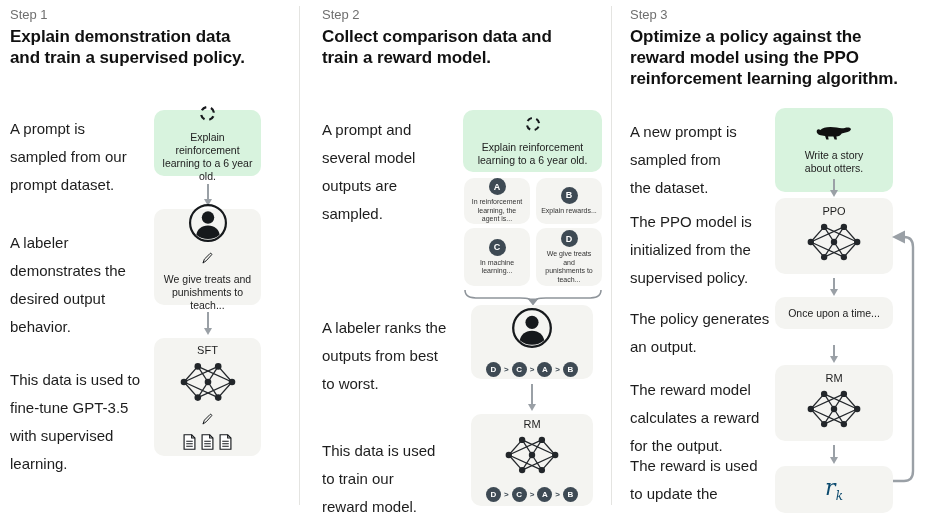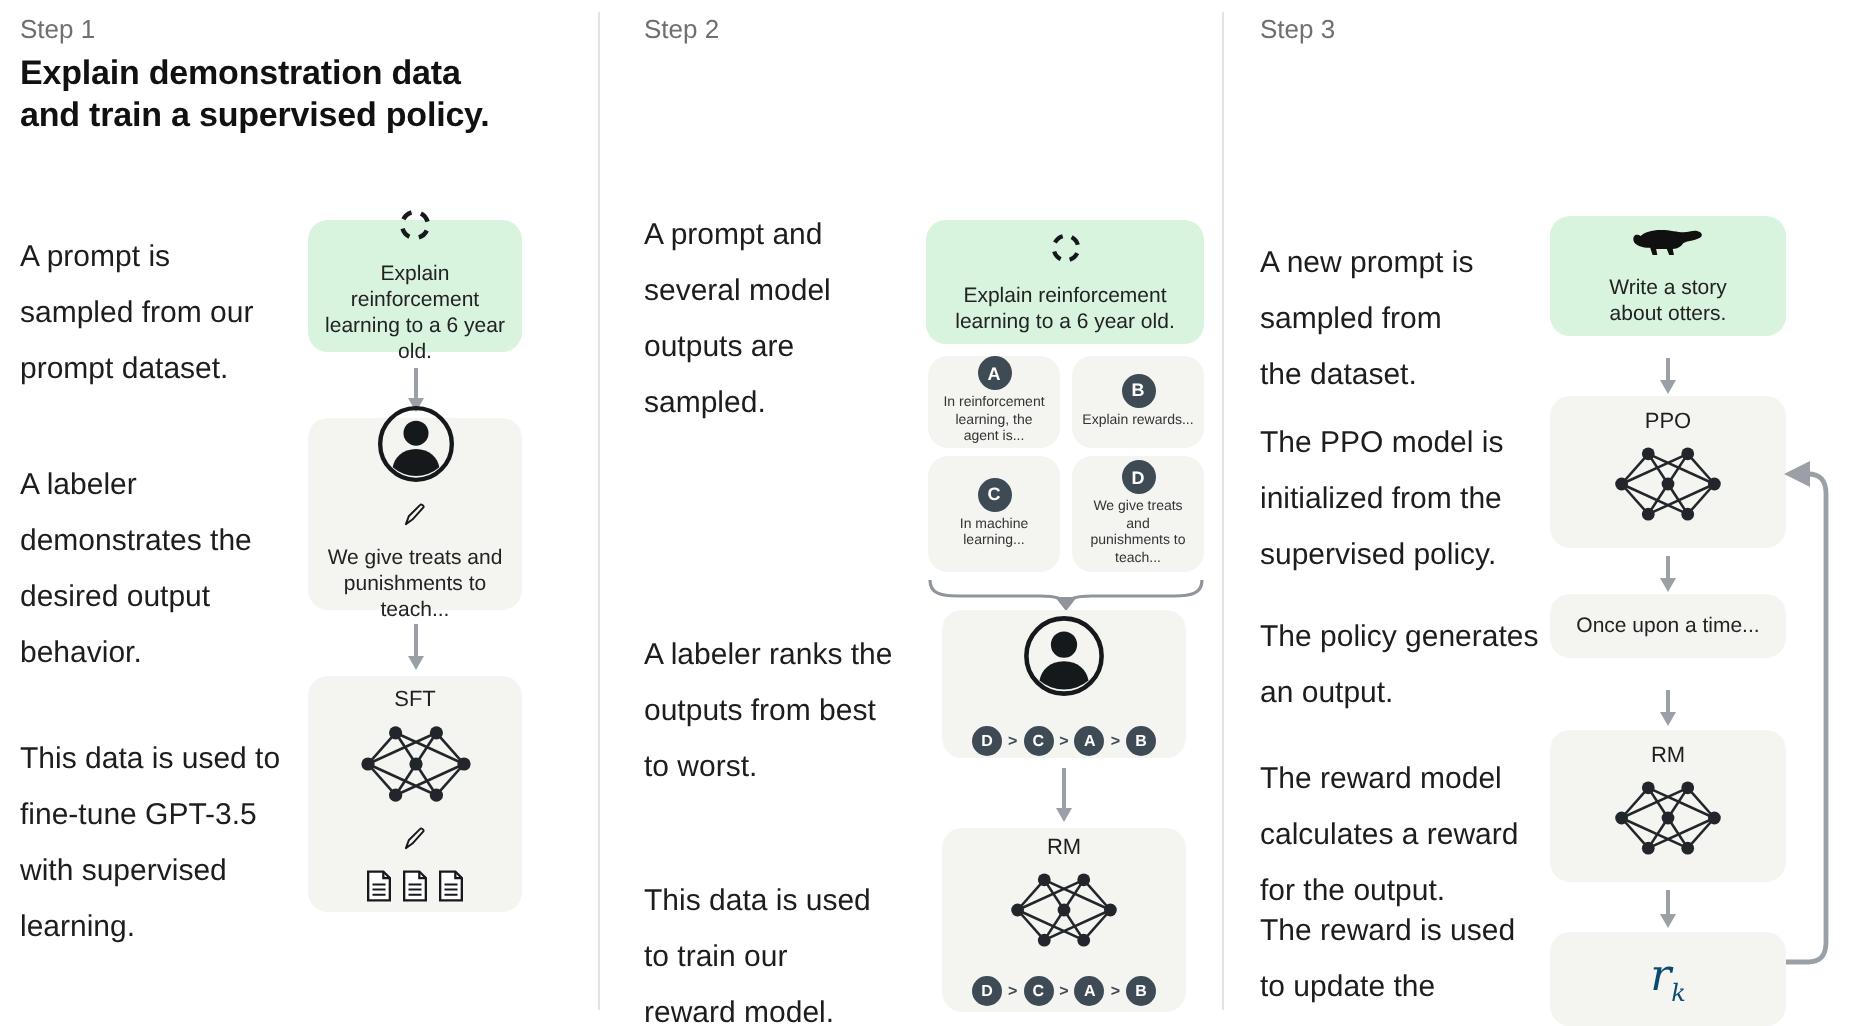--- a/index.html
+++ b/index.html
@@ -132,21 +132,23 @@
         </svg>
       <svg width="13" height="16" viewBox="0 0 18 22">
           <path d="M1.5 1h10.5l4.5 4.5V21H1.5z" fill="#fff" stroke="#16191c" stroke-width="1.6"></path>
           <path d="M12 1v4.5h4.5" fill="none" stroke="#16191c" stroke-width="1.6"></path>
           <path d="M4.5 10h9M4.5 13.5h9M4.5 17h9" stroke="#16191c" stroke-width="1.4"></path>
         </svg>
     </span>
   </div>
 
   <div class="step-label" style="left:322px">Step 2</div>
-  <p class="para" style="left:322px;top:104px;width:150px">A prompt and
+  <div class="step-title" style="left:322px;width:285px">Collect comparison data and
+train a reward model.</div>
+  <p class="para" style="left:322px;top:116px;width:150px">A prompt and
 several model
 outputs are
 sampled.</p>
   <p class="para" style="left:322px;top:314px;width:150px">A labeler ranks the
 outputs from best
 to worst.</p>
   <p class="para" style="left:322px;top:437px;width:150px">This data is used
 to train our
 reward model.</p>
 
@@ -244,36 +246,39 @@
       <span class="gt">&gt;</span>
       <span class="chip small">C</span>
       <span class="gt">&gt;</span>
       <span class="chip small">A</span>
       <span class="gt">&gt;</span>
       <span class="chip small">B</span>
     </span>
   </div>
 
   <div class="step-label" style="left:630px">Step 3</div>
+  <div class="step-title" style="left:630px;width:300px">Optimize a policy against the
+reward model using the PPO
+reinforcement learning algorithm.</div>
   <p class="para" style="left:630px;top:118px;width:160px">A new prompt is
 sampled from
 the dataset.</p>
   <p class="para" style="left:630px;top:208px;width:160px">The PPO model is
 initialized from the
 supervised policy.</p>
   <p class="para" style="left:630px;top:305px;width:165px">The policy generates
 an output.</p>
   <p class="para" style="left:630px;top:376px;width:160px">The reward model
 calculates a reward
 for the output.</p>
   <p class="para" style="left:630px;top:452px;width:160px">The reward is used
 to update the
 policy using PPO.</p>
 
-  <div class="fbox green" style="left:775px;top:108px;width:118px;height:60px;gap:3px">
+  <div class="fbox green" style="left:775px;top:108px;width:118px;height:84px;gap:3px">
     <span>
       <svg width="38" height="17" viewBox="0 0 64 28">
         <path d="M3 12 C2 7 6 6 9 8 C12 5 18 3 26 3 C34 3 40 5 45 5 C50 5 53 3 57 4 C61 5 62 8 58 10 C54 12 49 12 45 14 C43 17 40 19 36 19 L37 24 L33 24 L31 19 L22 19 L23 24 L19 24 L17 18 C10 18 4 16 3 12 Z" fill="#101010"></path>
       </svg>
     </span>
     <span class="btext">Write a story
 about otters.</span>
   </div>
 
   <div class="varrow" style="left:833px;top:179px;height:11px"></div>

